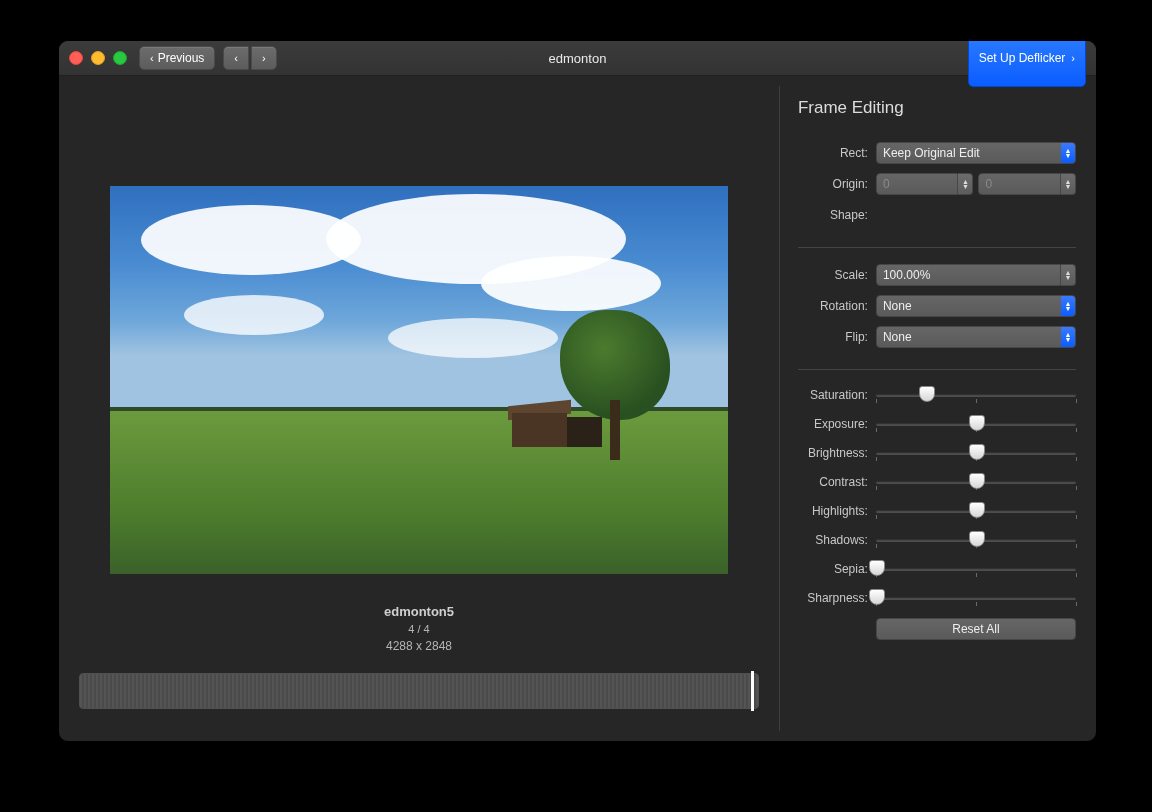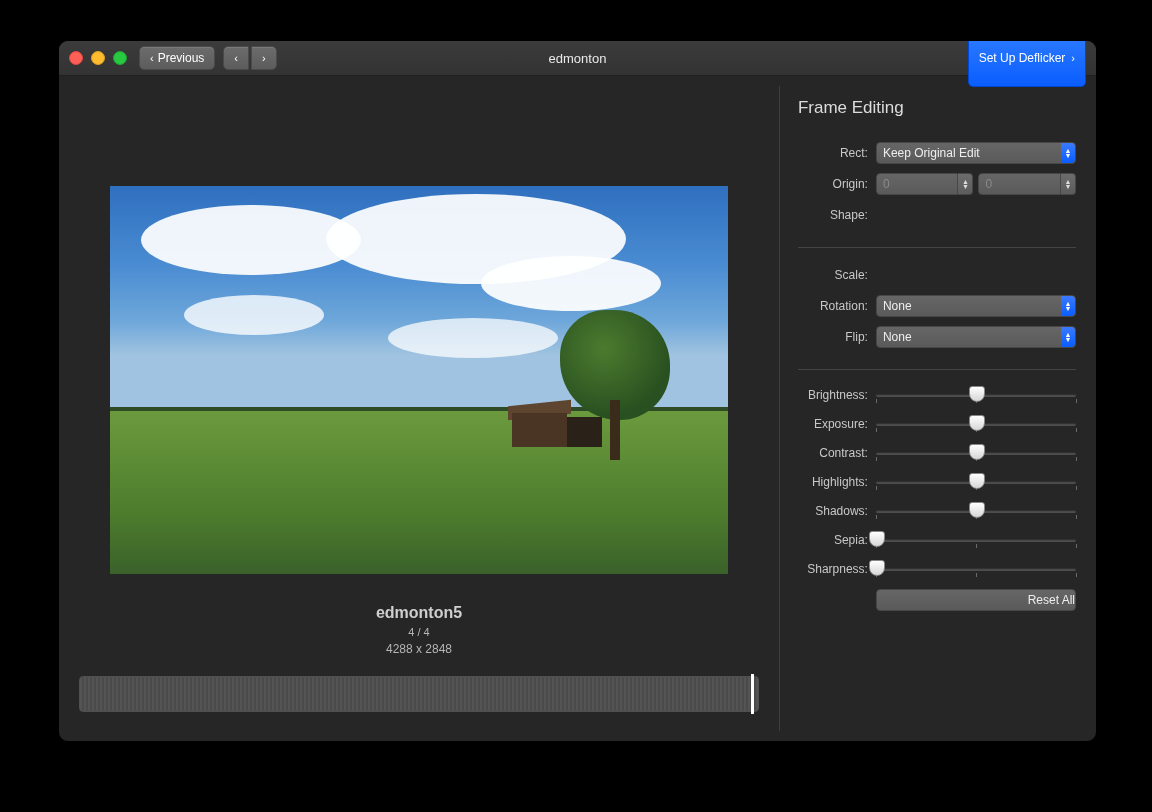--- a/index.html
+++ b/index.html
@@ -50,21 +50,21 @@
   .grass{position:absolute;left:0;right:0;bottom:0;height:42%;background:linear-gradient(#6b9a3e 0%,#4e7e2d 60%,#3a612a 100%);}
   .treeline{position:absolute;left:0;right:0;top:57%;height:10px;background:#2e4b25;}
   .tree{position:absolute;left:72%;top:32%;width:130px;height:160px;}
   .tree .foliage{position:absolute;left:5px;top:0;width:110px;height:110px;background:radial-gradient(circle at 40% 35%,#4c7b2e,#285020 70%);border-radius:50% 60% 55% 65%;}
   .tree .trunk{position:absolute;left:55px;top:90px;width:10px;height:60px;background:#3b2b1a;}
   .building{position:absolute;left:65%;top:55%;width:80px;height:48px;}
   .building .wall{position:absolute;left:0;bottom:0;width:55px;height:34px;background:#4a3525;}
   .building .roof{position:absolute;left:-4px;top:4px;width:63px;height:14px;background:#5e4530;transform:skewY(-6deg);}
   .building .side{position:absolute;left:55px;bottom:0;width:35px;height:30px;background:#2a2218;}
   .meta{margin-top:30px;text-align:center;color:#cfcfcf;}
-  .meta .fname{font-size:16px;font-weight:600;}
+  .meta .fname{font-size:13px;font-weight:600;}
   .meta .fidx{font-size:11px;color:#b5b5b5;margin-top:4px;}
   .meta .fdim{font-size:12px;color:#b5b5b5;margin-top:4px;}
   
   .timeline{margin-top:20px;width:678px;height:34px;border:1px solid #505050;border-radius:4px;background:repeating-linear-gradient(90deg,#545454 0,#545454 2px,#4a4a4a 2px,#4a4a4a 4px);position:relative;}
   .playhead{position:absolute;right:4px;top:-3px;width:3px;height:40px;background:#fff;}
   
   .sb-heading{font-size:17px;color:#dcdcdc;font-weight:400;margin-top:4px;margin-bottom:24px;}
   .sec{border-top:1px solid #444;padding:16px 0 12px;}
   .sec.first{border-top:none;padding-top:0;}
   .row{display:flex;align-items:center;margin-bottom:9px;min-height:22px;}
@@ -83,21 +83,21 @@
   .stepper-alone{display:flex;flex:1;}
   .stepper-alone .textfield{flex:1;border-top-right-radius:0;border-bottom-right-radius:0;}
   
   .slider-row{display:flex;align-items:center;margin-bottom:11px;height:18px;}
   .slider-row label{width:70px;text-align:right;color:#c8c8c8;font-size:12px;margin-right:8px;flex-shrink:0;}
   .slider{flex:1;height:18px;position:relative;}
   .track{position:absolute;left:0;right:0;top:8px;height:3px;background:#4d4d4d;border-radius:2px;box-shadow:inset 0 1px 1px rgba(0,0,0,.4);}
   .tick{position:absolute;top:13px;width:1px;height:4px;background:#6a6a6a;}
   .knob{position:absolute;top:0px;width:14px;height:14px;margin-left:-7px;border-radius:3px 3px 50% 50%;
        background:linear-gradient(#fff,#d6d6d6);border:0.5px solid #888;}
-  .reset-btn{height:20px;background:linear-gradient(#666666,#5a5a5a);border:0.5px solid #474747;border-radius:4px;color:#eee;font-size:12px;display:flex;align-items:center;justify-content:flex-end;margin-left:78px;}
+  .reset-btn{height:20px;background:linear-gradient(#666666,#5a5a5a);border:0.5px solid #474747;border-radius:4px;color:#eee;font-size:12px;display:flex;align-items:center;justify-content:center;margin-left:78px;}
 </style>
 </head>
 <body>
 
 <div class="window">
 
   <div class="titlebar">
     <div class="traffic">
       <div class="tl red"></div>
       <div class="tl yellow"></div>
@@ -195,20 +195,29 @@
           </div>
         </div>
         <div class="row">
           <label>Shape:</label>
         </div>
       </div>
 
       <div class="sec">
         <div class="row">
           <label>Scale:</label>
+          <div class="stepper-alone">
+            <div class="textfield">
+                <span>100.00%</span>
+              </div>
+            <div class="stepper-end">
+                <span>▲</span>
+                <span>▼</span>
+              </div>
+          </div>
         </div>
         <div class="row">
           <label>Rotation:</label>
           <div class="popup">
             <span>None</span>
             <div class="popup-end">
                 <span>▲</span>
                 <span>▼</span>
               </div>
           </div>
@@ -220,31 +229,41 @@
             <div class="popup-end">
                 <span>▲</span>
                 <span>▼</span>
               </div>
           </div>
         </div>
       </div>
 
       <div class="sec">
         <div class="slider-row">
+          <label>Saturation:</label>
+          <div class="slider">
+              <div class="track"></div>
+              <div class="tick" style="left:0%"></div>
+              <div class="tick" style="left:50%"></div>
+              <div class="tick" style="left:100%"></div>
+              <div class="knob" style="left: 25%;"></div>
+            </div>
+        </div>
+        <div class="slider-row">
+          <label>Exposure:</label>
+          <div class="slider">
+              <div class="track"></div>
+              <div class="tick" style="left:0%"></div>
+              <div class="tick" style="left:50%"></div>
+              <div class="tick" style="left:100%"></div>
+              <div class="knob" style="left: 50%;"></div>
+            </div>
+        </div>
+        <div class="slider-row">
           <label>Brightness:</label>
-          <div class="slider">
-              <div class="track"></div>
-              <div class="tick" style="left:0%"></div>
-              <div class="tick" style="left:50%"></div>
-              <div class="tick" style="left:100%"></div>
-              <div class="knob" style="left: 50%;"></div>
-            </div>
-        </div>
-        <div class="slider-row">
-          <label>Exposure:</label>
           <div class="slider">
               <div class="track"></div>
               <div class="tick" style="left:0%"></div>
               <div class="tick" style="left:50%"></div>
               <div class="tick" style="left:100%"></div>
               <div class="knob" style="left: 50%;"></div>
             </div>
         </div>
         <div class="slider-row">
           <label>Contrast:</label>

